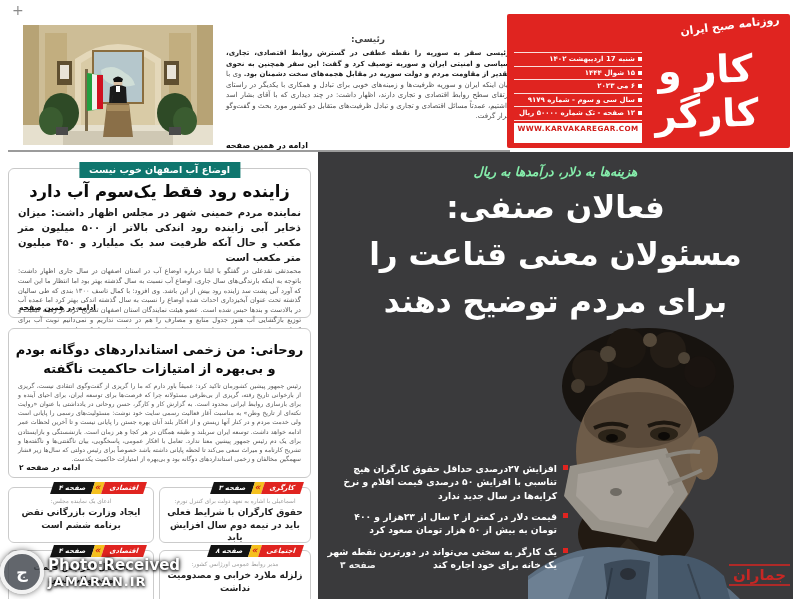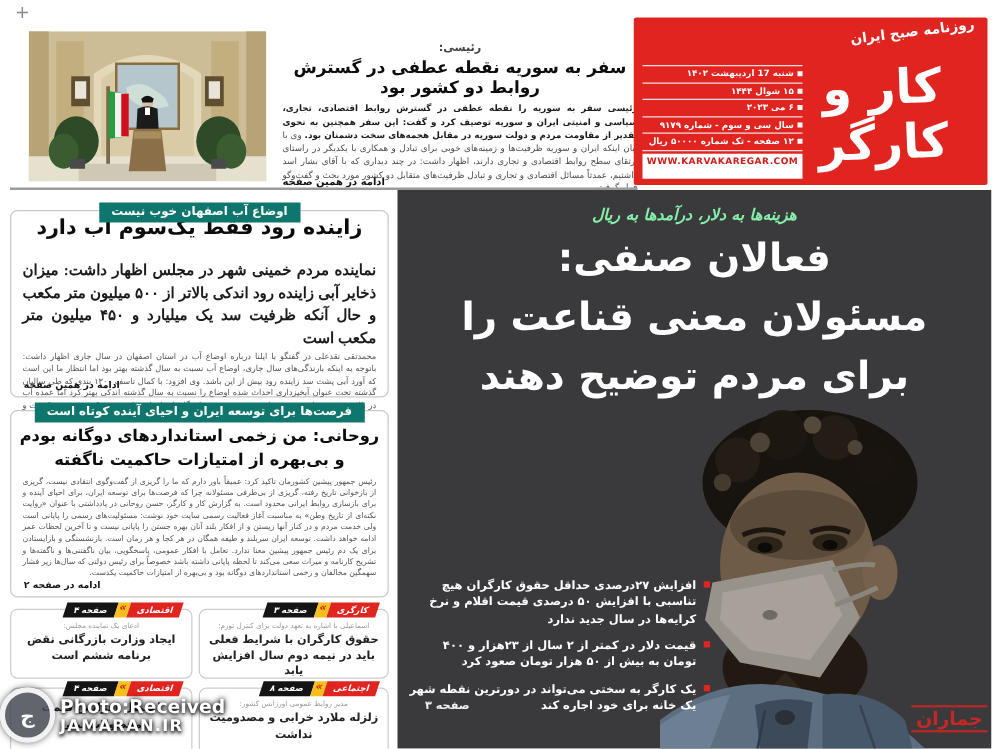--- a/index.html
+++ b/index.html
@@ -44,23 +44,23 @@
   .bullets li::before { content:""; position:absolute; right:0; top:3px; width:5px; height:5px; background:#e02420; }
   .page-ref { position:absolute; left:22px; top:408px; color:#f0f0f0; font-size:9px; font-weight:bold; direction:rtl; }
   .jamaran-mark { position:absolute; right:3px; bottom:13px; color:rgba(224,36,32,.85); font-size:15px; font-weight:bold; direction:rtl; border-top:2px solid rgba(224,36,32,.7); border-bottom:2px solid rgba(224,36,32,.7); padding:0 4px; letter-spacing:2px; }
 
   
   .art { position:absolute; left:8px; width:303px; background:#fff; border:1px solid #c9c9c9; border-radius:6px; direction:rtl; }
   .art-banner { position:absolute; top:-7px; left:50%; transform:translateX(-50%); background:#0f766e; color:#fff; font-weight:bold; font-size:9.5px; text-align:right; height:16px; line-height:16px; padding:0 10px; white-space:nowrap; border-radius:0; }
   .art1 { top:168px; height:150px; }
   .art2 { top:328px; height:150px; }
   .art-headline { text-align:center; font-weight:bold; color:#0c0c0c; }
-  .art1 .art-headline { font-size:16.5px; margin-top:3px; }
+  .art1 .art-headline { font-size:16.5px; margin-top:13px; }
   .art2 .art-headline { font-size:13px; margin-top:12px; line-height:1.45; }
-  .art-lead { font-size:12px; font-weight:bold; color:#1b1b1b; text-align:justify; margin:16px 9px 0; line-height:1.5;font-family:Liberation Serif, serif; }
+  .art-lead { font-size:10px; font-weight:bold; color:#1b1b1b; text-align:justify; margin:4px 9px 0; line-height:1.5; }
   .art-body { font-size:6.6px; color:#555; text-align:justify; margin:2px 9px 0; line-height:1.48; }
   .art2 .art-body { font-size:6.2px; }
   .art-continue { position:absolute; left:10px; bottom:5px; font-size:7.5px; font-weight:bold; color:#111; }
 
   
   .teaser { position:absolute; background:#fff; border:1px solid #cbcbcb; border-radius:6px; direction:rtl; }
   .t-right { left:159px; width:152px; }
   .t-left { left:8px; width:146px; }
   .t-row1 { top:487px; height:56px; }
   .t-row2 { top:550px; height:60px; }
@@ -122,21 +122,20 @@
         <rect x="93" y="61" width="4" height="6" fill="#fff"></rect>
       </g>
       <path d="M84 78 L106 78 L110 112 L80 112 Z" fill="#8a6f48"></path>
       <rect x="84" y="80" width="22" height="6" fill="#a98d5f"></rect>
       <line x1="90" y1="70" x2="88" y2="78" stroke="#222" stroke-width="1"></line>
     </svg>
   </div>
 
   <div class="lead-article">
     <div class="lead-kicker">رئیسی:</div>
-    <div class="lead-headline">سفر به سوریه نقطه عطفی در گسترش روابط دو کشور بود</div>
     <div class="lead-body">
       <span class="lede">رئیسی سفر به سوریه را نقطه عطفی در گسترش روابط اقتصادی، تجاری، سیاسی و امنیتی ایران و سوریه توصیف کرد و گفت: این سفر همچنین به نحوی تقدیر از مقاومت مردم و دولت سوریه در مقابل هجمه‌های سخت دشمنان بود.</span>
       <span>وی با بیان اینکه ایران و سوریه ظرفیت‌ها و زمینه‌های خوبی برای تبادل و همکاری با یکدیگر در راستای ارتقای سطح روابط اقتصادی و تجاری دارند، اظهار داشت: در چند دیداری که با آقای بشار اسد داشتیم، عمدتاً مسائل اقتصادی و تجاری و تبادل ظرفیت‌های متقابل دو کشور مورد بحث و گفت‌وگو قرار گرفت.</span>
     </div>
     <div class="lead-continue">ادامه در همین صفحه</div>
   </div>
 
   <div class="top-rule"></div>
 
   <div class="masthead">
@@ -222,21 +221,20 @@
 
   <div class="art art1">
     <div class="art-banner">اوضاع آب اصفهان خوب نیست</div>
     <div class="art-headline">زاینده رود فقط یک‌سوم آب دارد</div>
     <div class="art-lead">نماینده مردم خمینی شهر در مجلس اظهار داشت: میزان ذخایر آبی زاینده رود اندکی بالاتر از ۵۰۰ میلیون متر مکعب و حال آنکه ظرفیت سد یک میلیارد و ۴۵۰ میلیون متر مکعب است</div>
     <div class="art-body">محمدتقی نقدعلی در گفتگو با ایلنا درباره اوضاع آب در استان اصفهان در سال جاری اظهار داشت: باتوجه به اینکه بارندگی‌های سال جاری، اوضاع آب نسبت به سال گذشته بهتر بود اما انتظار ما این است که آورد آبی پشت سد زاینده رود بیش از این باشد. وی افزود: با کمال تاسف ۱۳۰۰ بندی که طی سالیان گذشته تحت عنوان آبخیزداری احداث شده اوضاع را نسبت به سال گذشته اندکی بهتر کرد اما عمده آب در بالادست و بندها حبس شده است. عضو هیئت نمایندگان استان اصفهان تصریح کرد: در زمینه کیفیت و توزیع بازگشایی آب هنوز جدول منابع و مصارف را هم در دست نداریم و نمی‌دانیم نوبت آب برای کشاورزی باز شود و حقابه محیط زیست و استمرار یک جریان ولو ضعیف از کف زاینده رود تا رسیدن به باتلاق گاوخونی در حالی که در ابهام و محاق بوده و تعیین تکلیف نشده است.</div>
     <div class="art-continue">ادامه در همین صفحه</div>
   </div>
 
   <div class="art art2">
-    <div class="art-banner">فرصت‌ها برای توسعه ایران و احیای آینده کوتاه است</div>
     <div class="art-headline">
       <div>روحانی: من زخمی استانداردهای دوگانه بودم</div>
       <div>و بی‌بهره از امتیازات حاکمیت ناگفته</div>
     </div>
     <div class="art-body">رئیس جمهور پیشین کشورمان تاکید کرد: عمیقاً باور دارم که ما را گریزی از گفت‌وگوی انتقادی نیست، گریزی از بازخوانی تاریخ رفته، گریزی از بی‌طرفی مسئولانه چرا که فرصت‌ها برای توسعه ایران، برای احیای آینده و برای بازسازی روابط ایرانی محدود است. به گزارش کار و کارگر، حسن روحانی در یادداشتی با عنوان «روایت نکته‌ای از تاریخ وطن» به مناسبت آغاز فعالیت رسمی سایت خود نوشت: مسئولیت‌های رسمی را پایانی است ولی خدمت مردم و در کنار آنها زیستن و از افکار بلند آنان بهره جستن را پایانی نیست و تا آخرین لحظات عمر ادامه خواهد داشت. توسعه ایران سربلند و طیفه همگان در هر کجا و هر زمان است. بازنشستگی و بازایستادن برای یک دم رئیس جمهور پیشین معنا ندارد. تعامل با افکار عمومی، پاسخگویی، بیان ناگفتنی‌ها و ناگفته‌ها و تشریح کارنامه و میراث سعی می‌کند تا لحظه پایانی داشته باشد خصوصاً برای رئیس دولتی که سال‌ها زیر فشار سهمگین مخالفان و زخمی استانداردهای دوگانه بود و بی‌بهره از امتیازات حاکمیت یکدست.</div>
     <div class="art-continue">ادامه در صفحه ۲</div>
   </div>
 
   <div class="teaser t-right t-row1">
     <div class="ribbon">

